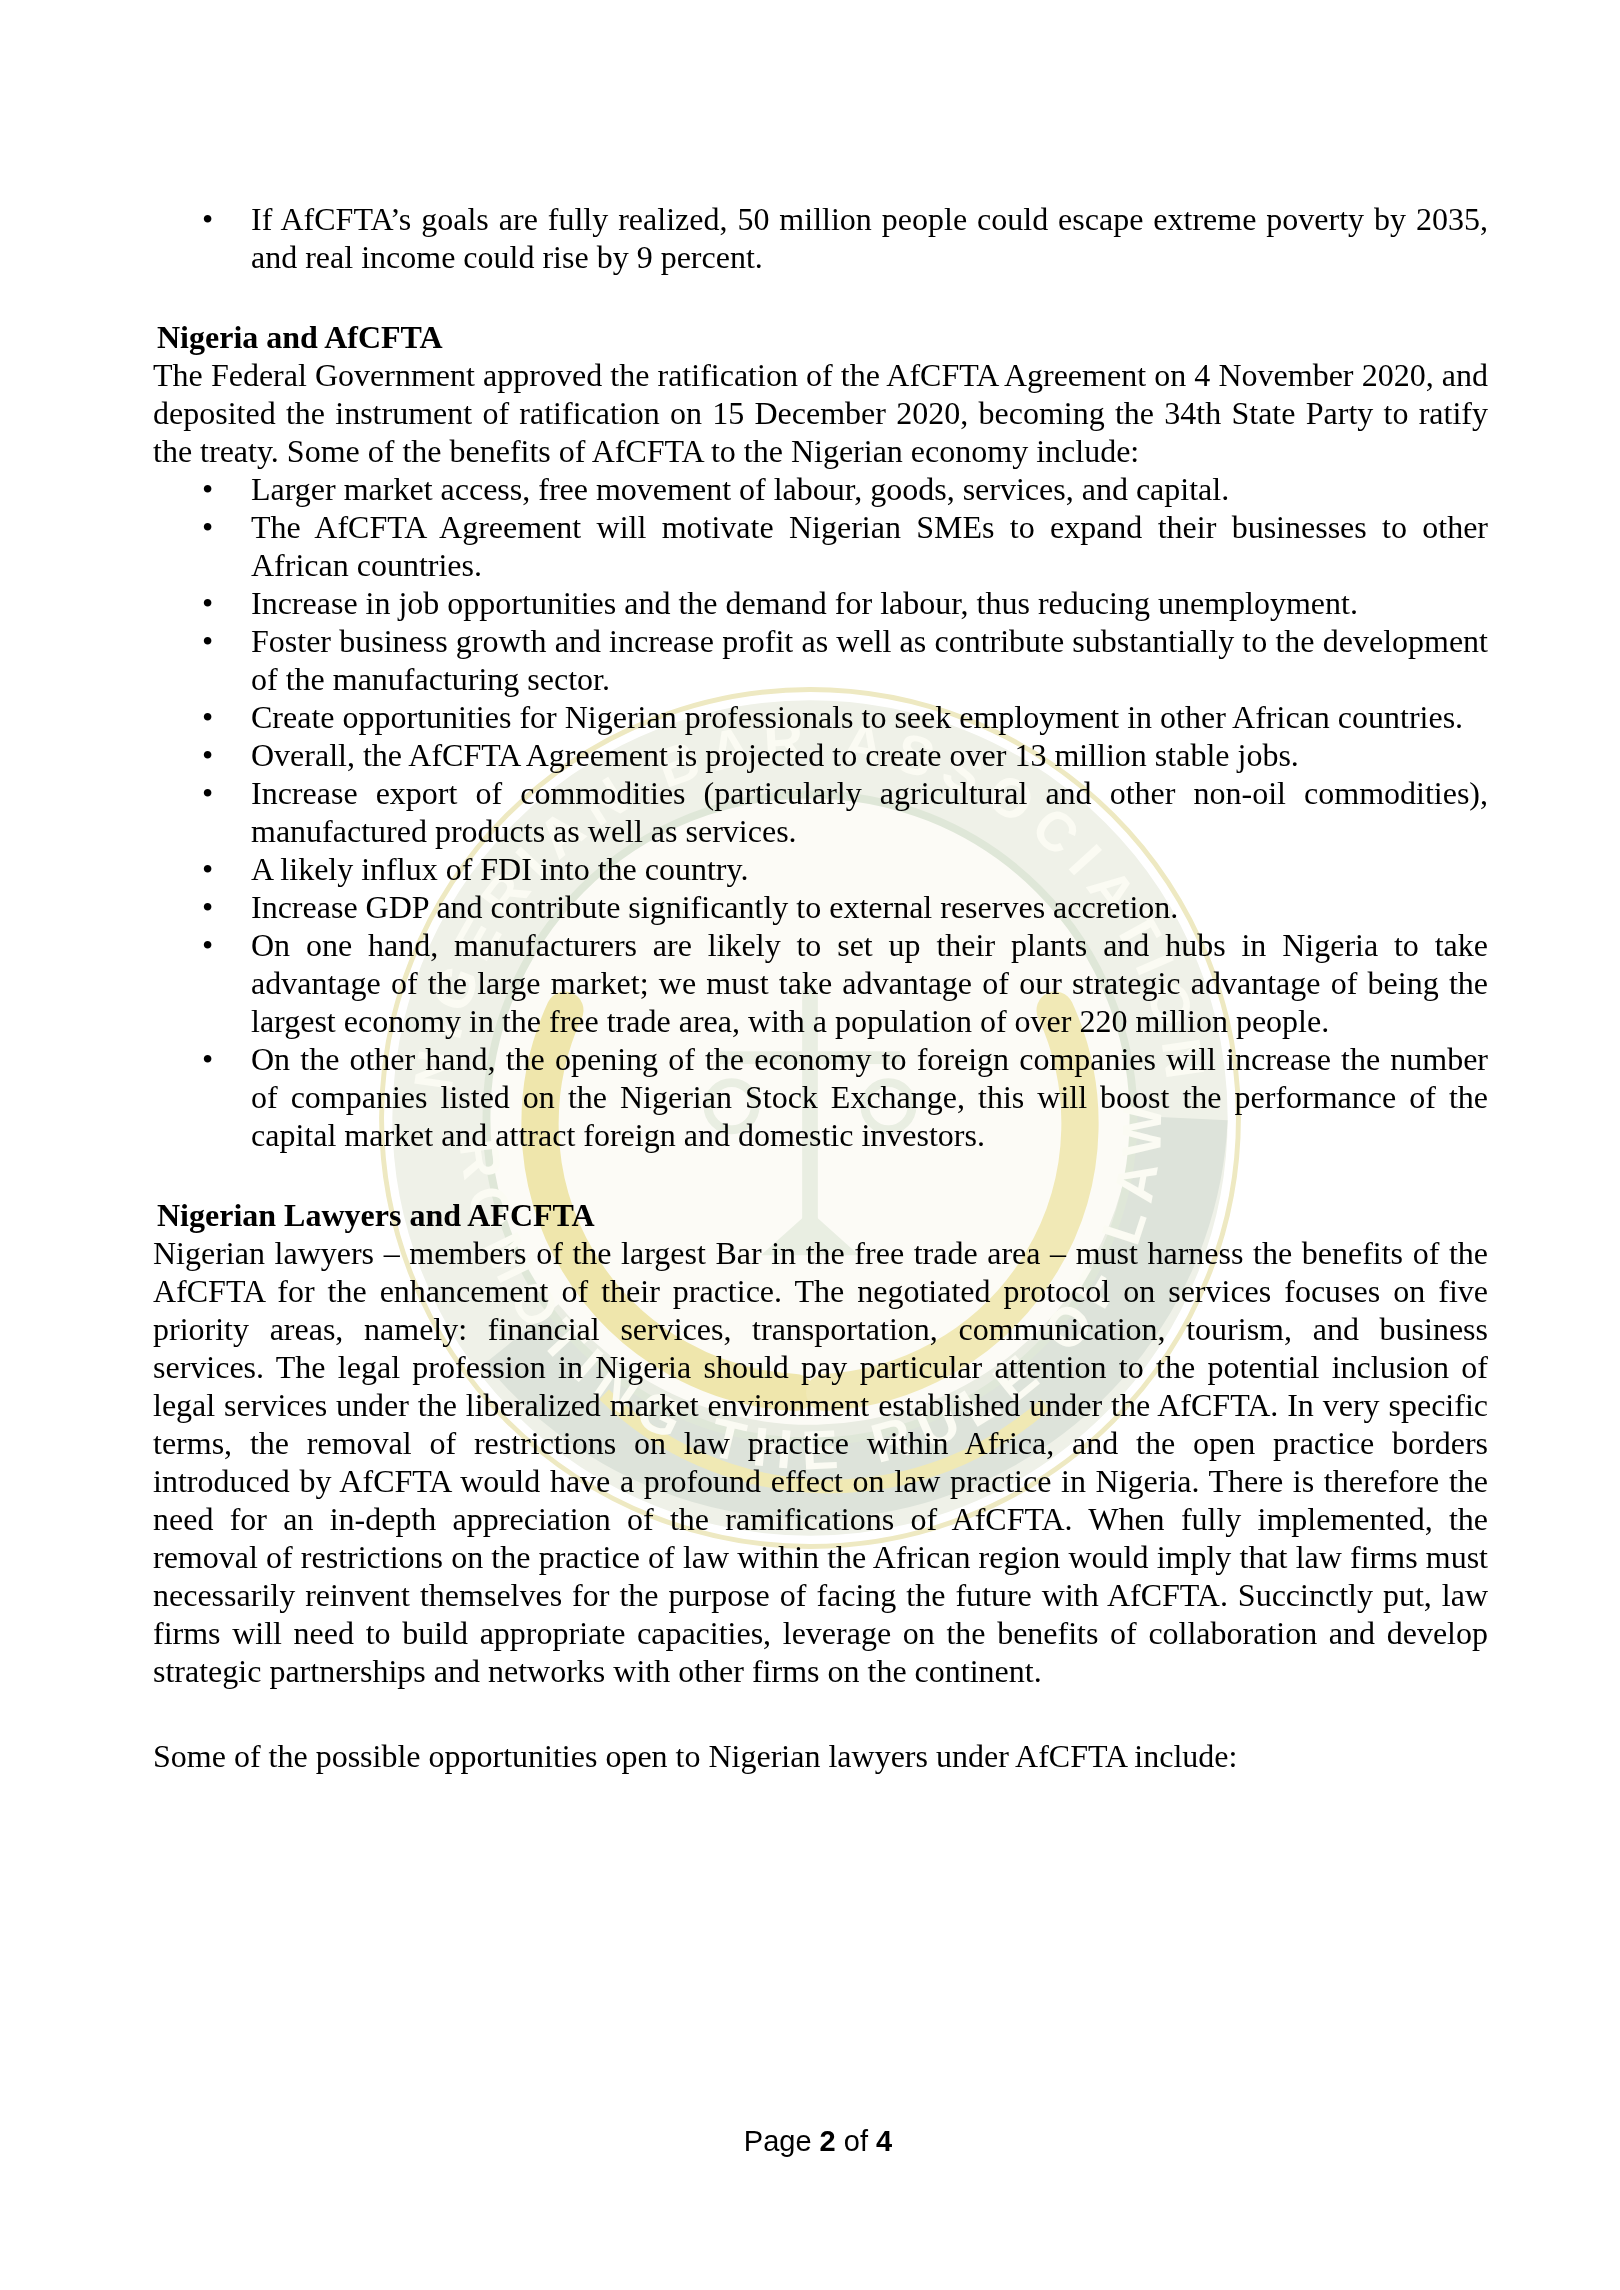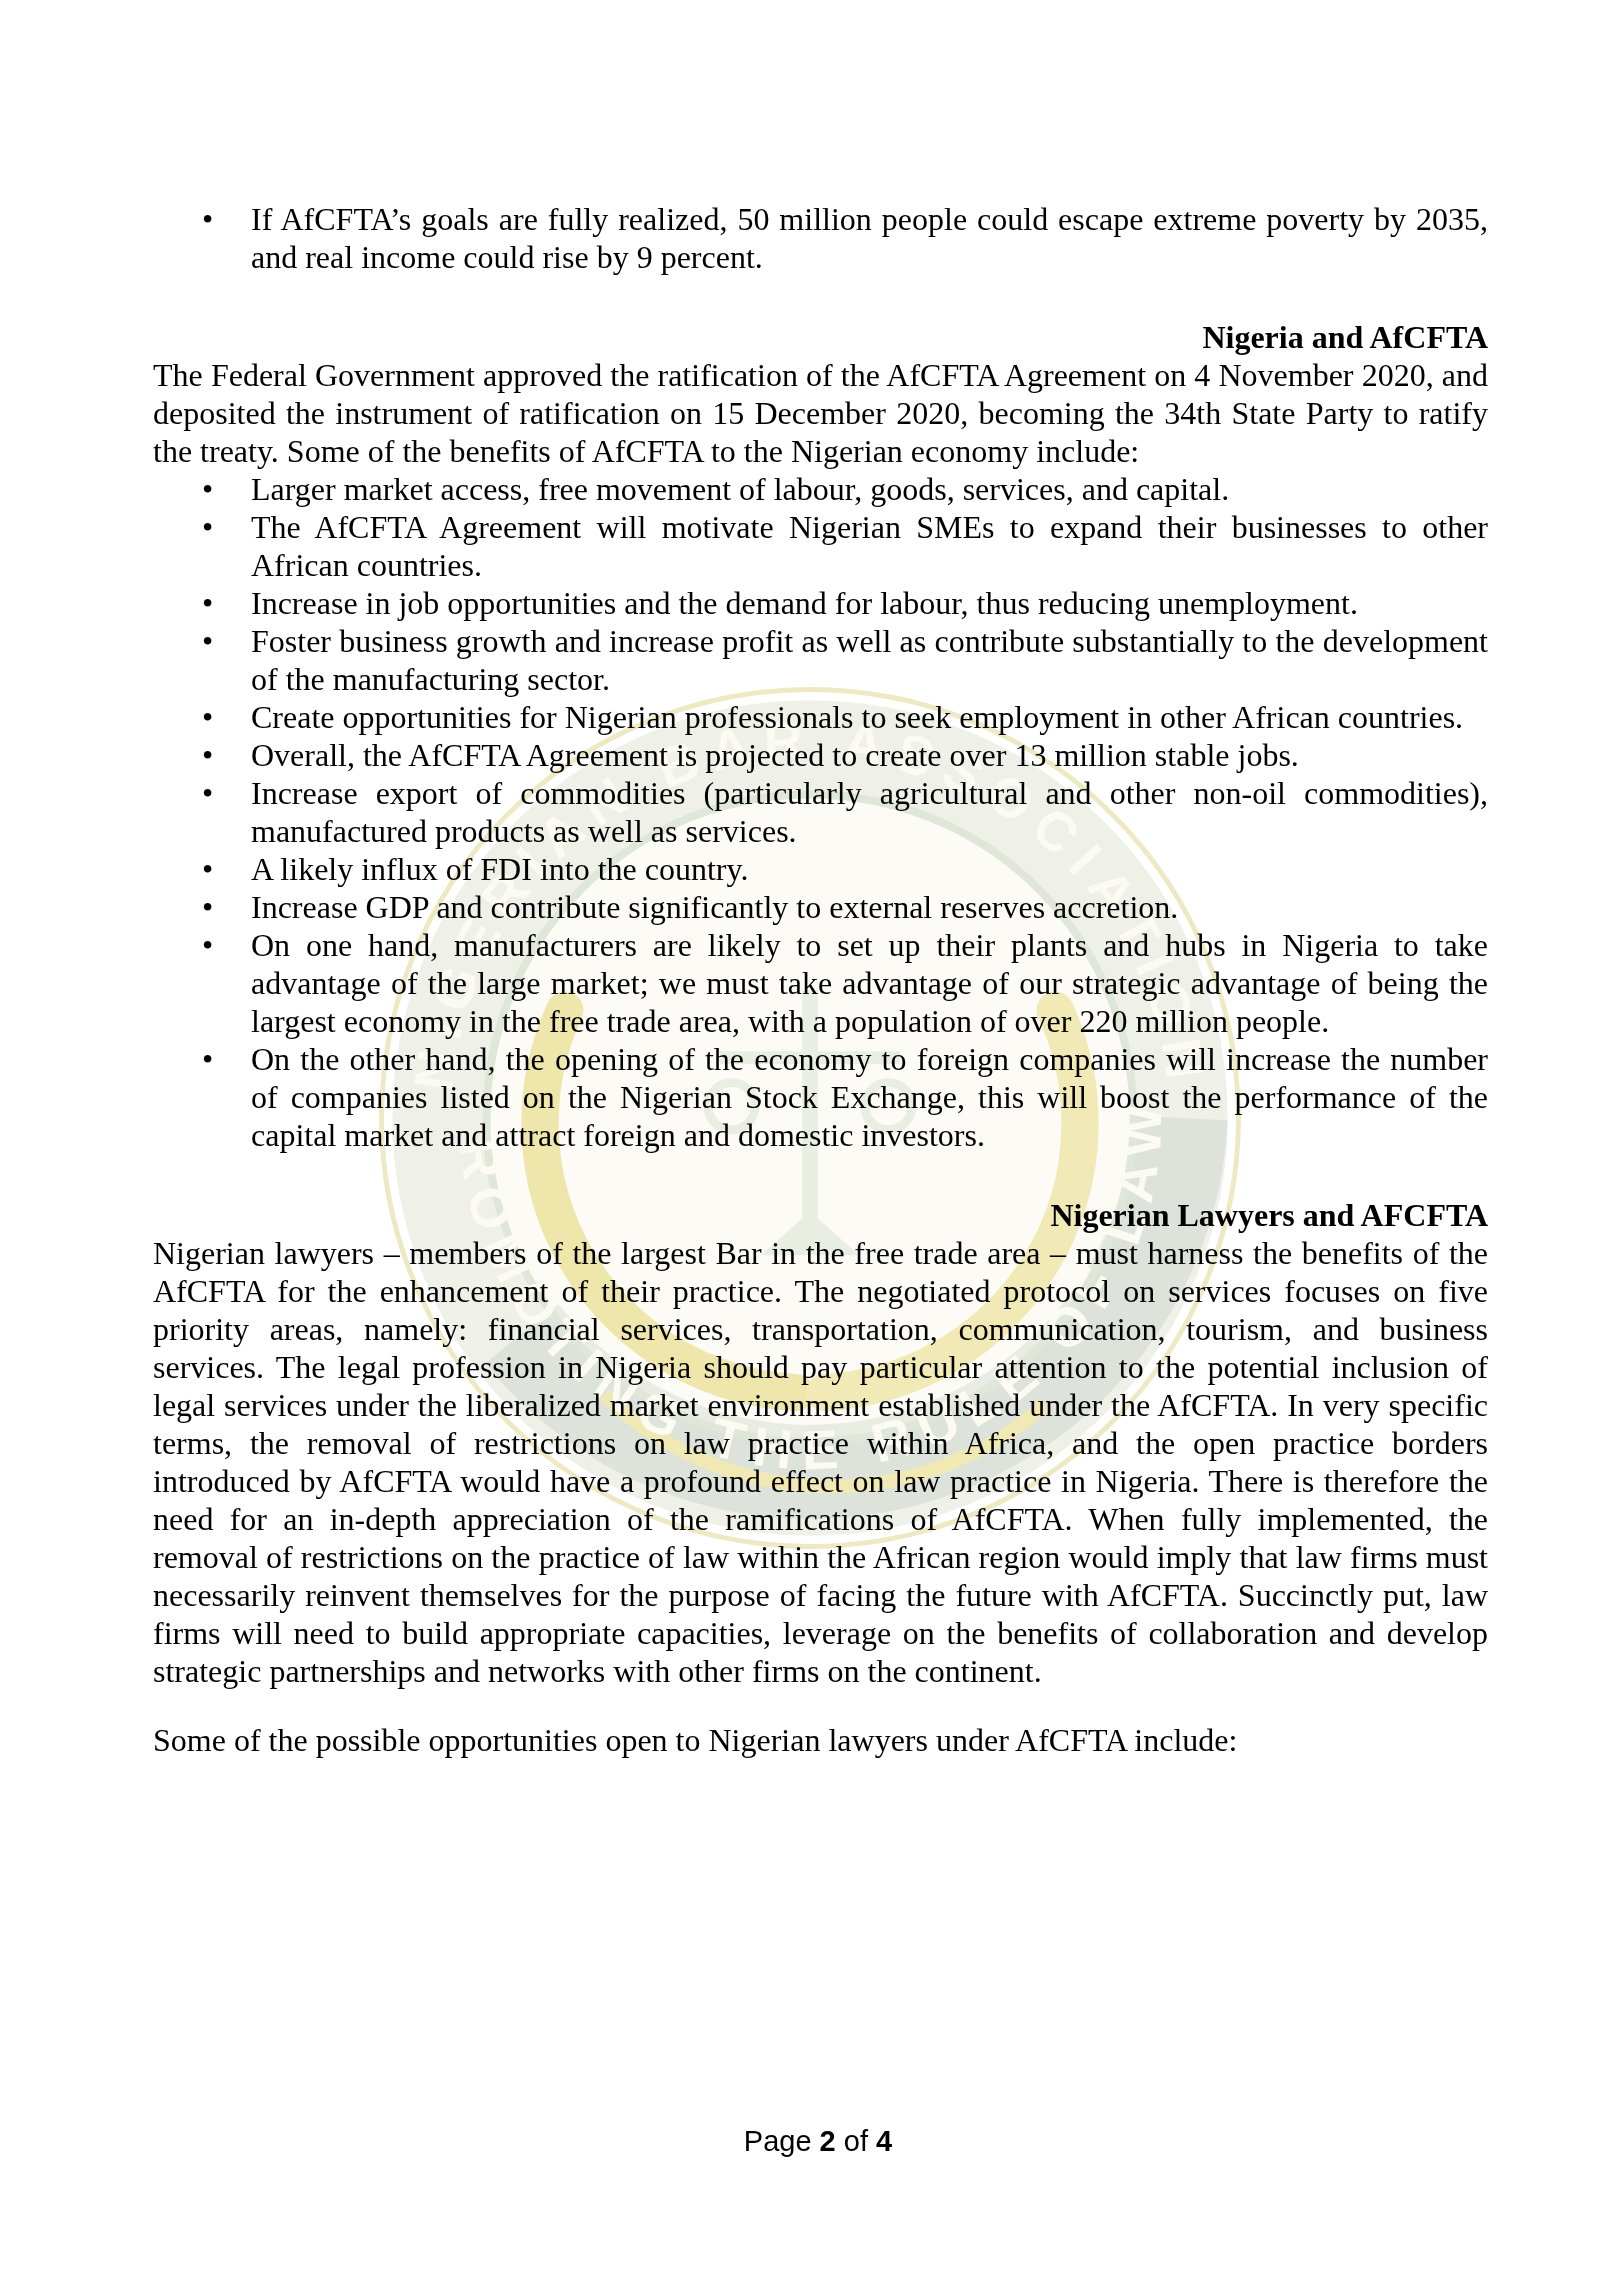--- a/index.html
+++ b/index.html
@@ -32,43 +32,43 @@
   
   .content {
     position: relative;
     z-index: 1;
     padding: 200px 132px 0 153px;
     font-size: 32px;
     line-height: 38px;
   }
   .para { margin: 0; text-align: justify; }
   .doc-heading {
-    margin: 42px 0 0 12px;
+    margin: 42px 0 0 4px;
     font-size: 32px;
     font-weight: bold;
-    text-align: right;
+    text-align: left;
     line-height: 38px;
   }
   ul.doc-list {
     margin: 0;
     padding: 0 0 0 98px;
     list-style: none;
   }
   ul.doc-list li {
     position: relative;
     text-align: justify;
     font-family: Liberation Serif, serif;
   }
   ul.doc-list li::before {
     content: "\2022";
     position: absolute;
     left: -49px;
     top: 0;
   }
-  .closing { margin-top: 31px; }
+  .closing { margin-top: 47px; }
   
   .footer {
     position: absolute;
     left: 16px;
     right: 0;
     top: 2125px;
     z-index: 1;
     text-align: center;
     font-family: "Liberation Sans", "DejaVu Sans", sans-serif;
     font-size: 29px;

